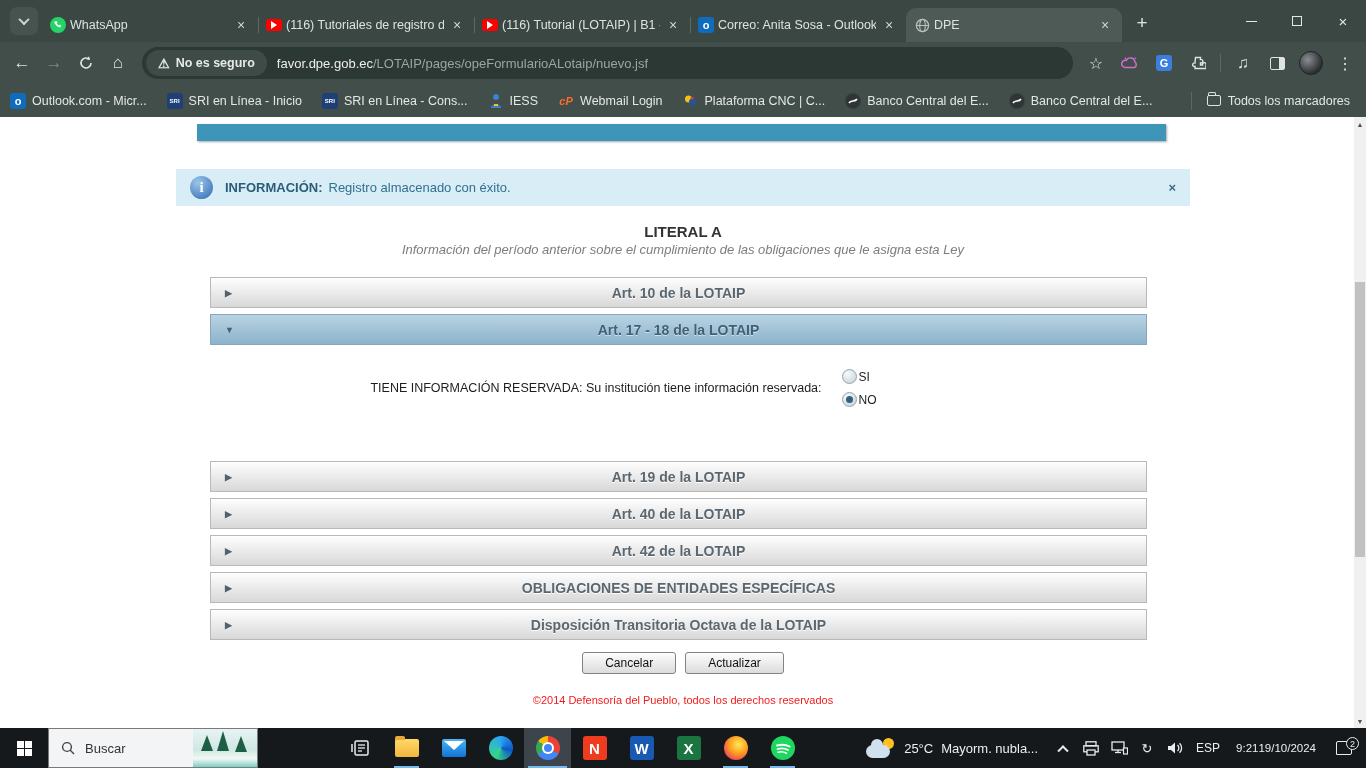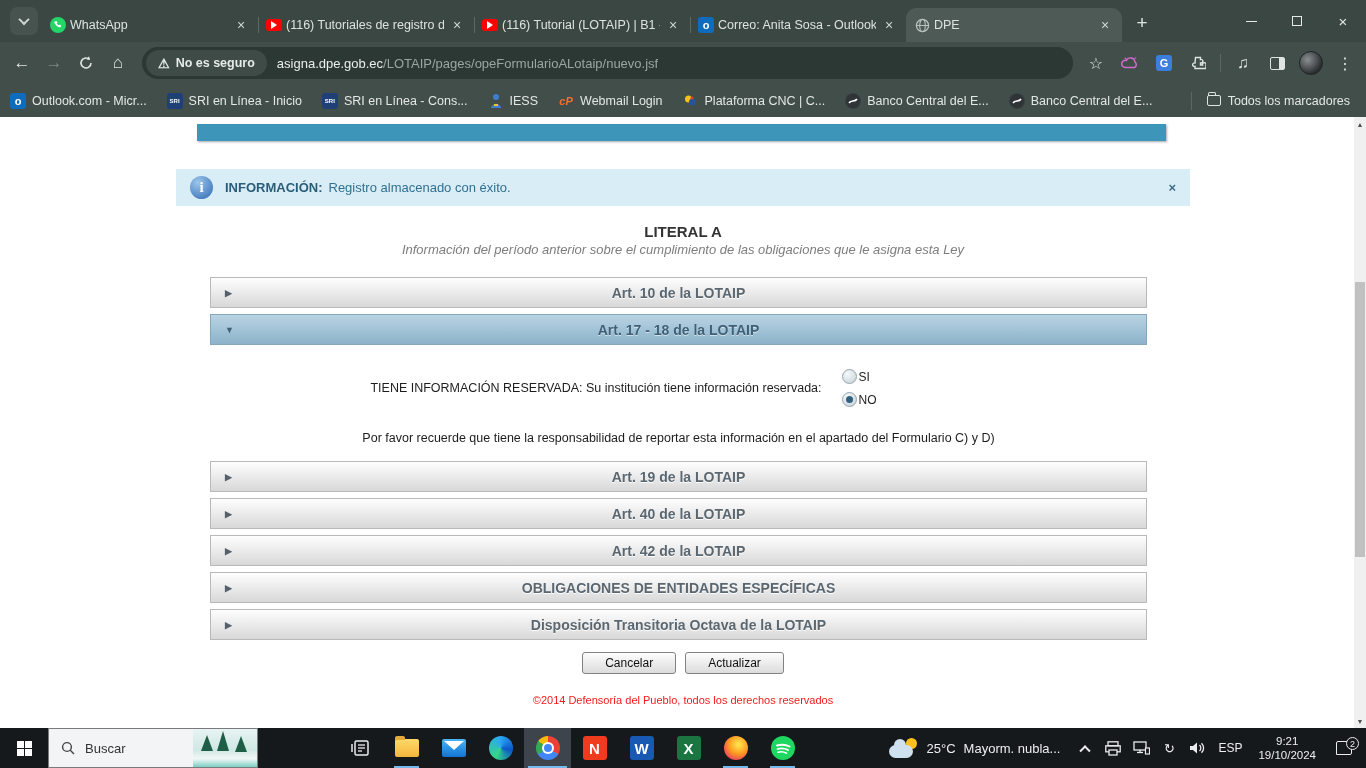--- a/index.html
+++ b/index.html
@@ -120,21 +120,21 @@
   .ic-spotify { width:24px; height:24px; border-radius:50%; background:#1ed760; position:relative; overflow:hidden; }
   .weather { margin-left:auto; display:flex; align-items:center; gap:8px; padding:0 12px; font-size:13px; white-space:nowrap; }
   .cloudic { position:relative; width:30px; height:20px; }
   .cloudic .sun { position:absolute; right:2px; top:0; width:11px; height:11px; border-radius:50%; background:#ffc21c; }
   .cloudic .cl { position:absolute; left:0; bottom:0; width:24px; height:13px; background:#cfe0ef; border-radius:8px; }
   .cloudic .cl::before { content:""; position:absolute; left:5px; top:-6px; width:12px; height:12px; background:#cfe0ef; border-radius:50%; }
   .tray { display:flex; align-items:center; gap:2px; padding-right:4px; }
   .trayic { width:26px; height:40px; display:flex; align-items:center; justify-content:center; font-size:13px; color:#e9ebec; }
   .chevup { width:8px; height:8px; border-left:2px solid #e9ebec; border-top:2px solid #e9ebec; transform:rotate(45deg) translate(2px,2px); }
   .lang { font-size:12px; padding:0 6px; display:flex; align-items:center; }
-  .clock { display:flex; flex-direction:column; align-items:center; justify-content:center; font-size:11.5px; line-height:14px; padding:0 8px; }
+  .clock { display:flex; flex-direction:row; align-items:center; justify-content:center; font-size:11.5px; line-height:14px; padding:0 8px; }
   .notif { width:36px; display:flex; align-items:center; justify-content:center; position:relative; }
   .notifbox { width:16px; height:14px; border:1.5px solid #e9ebec; border-radius:2px 2px 2px 0; }
   .badge { position:absolute; right:3px; bottom:5px; width:13px; height:13px; border-radius:50%; background:#16191c; border:1px solid #e9ebec; color:#e9ebec; font-size:9px; display:flex; align-items:center; justify-content:center; }
   svg { display:block; }
 </style>
 </head>
 <body>
 
 <div id="root">
 
@@ -213,21 +213,21 @@
           <path d="M11 1.2 L12 4.8 L8.4 4.4 Z" fill="#dfe4e2"></path>
         </svg>
       </div>
     <div class="navbtn">⌂</div>
 
     <div class="urlpill">
       <div class="sec-chip">
         <span style="font-size:13px;">⚠</span>
         <span>No es seguro</span>
       </div>
-      <div class="url-text"><span class="url-domain">asigna.dpe.gob.ec</span><span class="url-path">/LOTAIP/pages/opeFormularioALotaip/nuevo.jsf</span></div>
+      <div class="url-text"><span class="url-domain">favor.dpe.gob.ec</span><span class="url-path">/LOTAIP/pages/opeFormularioALotaip/nuevo.jsf</span></div>
     </div>
 
     <div class="toolicons">
       <div class="ticon">☆</div>
       <div class="ticon">
           <svg width="18" height="14" viewBox="0 0 20 14">
             <path d="M5 12 a4 4 0 1 1 1-7.8 A5 5 0 0 1 15.5 6 a3.5 3.5 0 0 1-.5 6z" fill="none" stroke="#d36bd0" stroke-width="1.6"></path>
             <circle cx="5" cy="2" r="1" fill="#d36bd0"></circle>
             <circle cx="16" cy="1.5" r="1" fill="#b85be0"></circle>
           </svg>
@@ -353,21 +353,20 @@
               <span class="radio-label">SI</span>
             </span>
             <span class="radio-row">
               <span class="rb">
                   <span class="dot"></span>
                 </span>
               <span class="radio-label">NO</span>
             </span>
           </span>
         </div>
-        <div class="note">Por favor recuerde que tiene la responsabilidad de reportar esta información en el apartado del Formulario C) y D)</div>
       </div>
 
       <div class="acc-h">
           <span class="caret">▶</span>
           <span>Art. 19 de la LOTAIP</span>
         </div>
       <div class="acc-h">
           <span class="caret">▶</span>
           <span>Art. 40 de la LOTAIP</span>
         </div>

